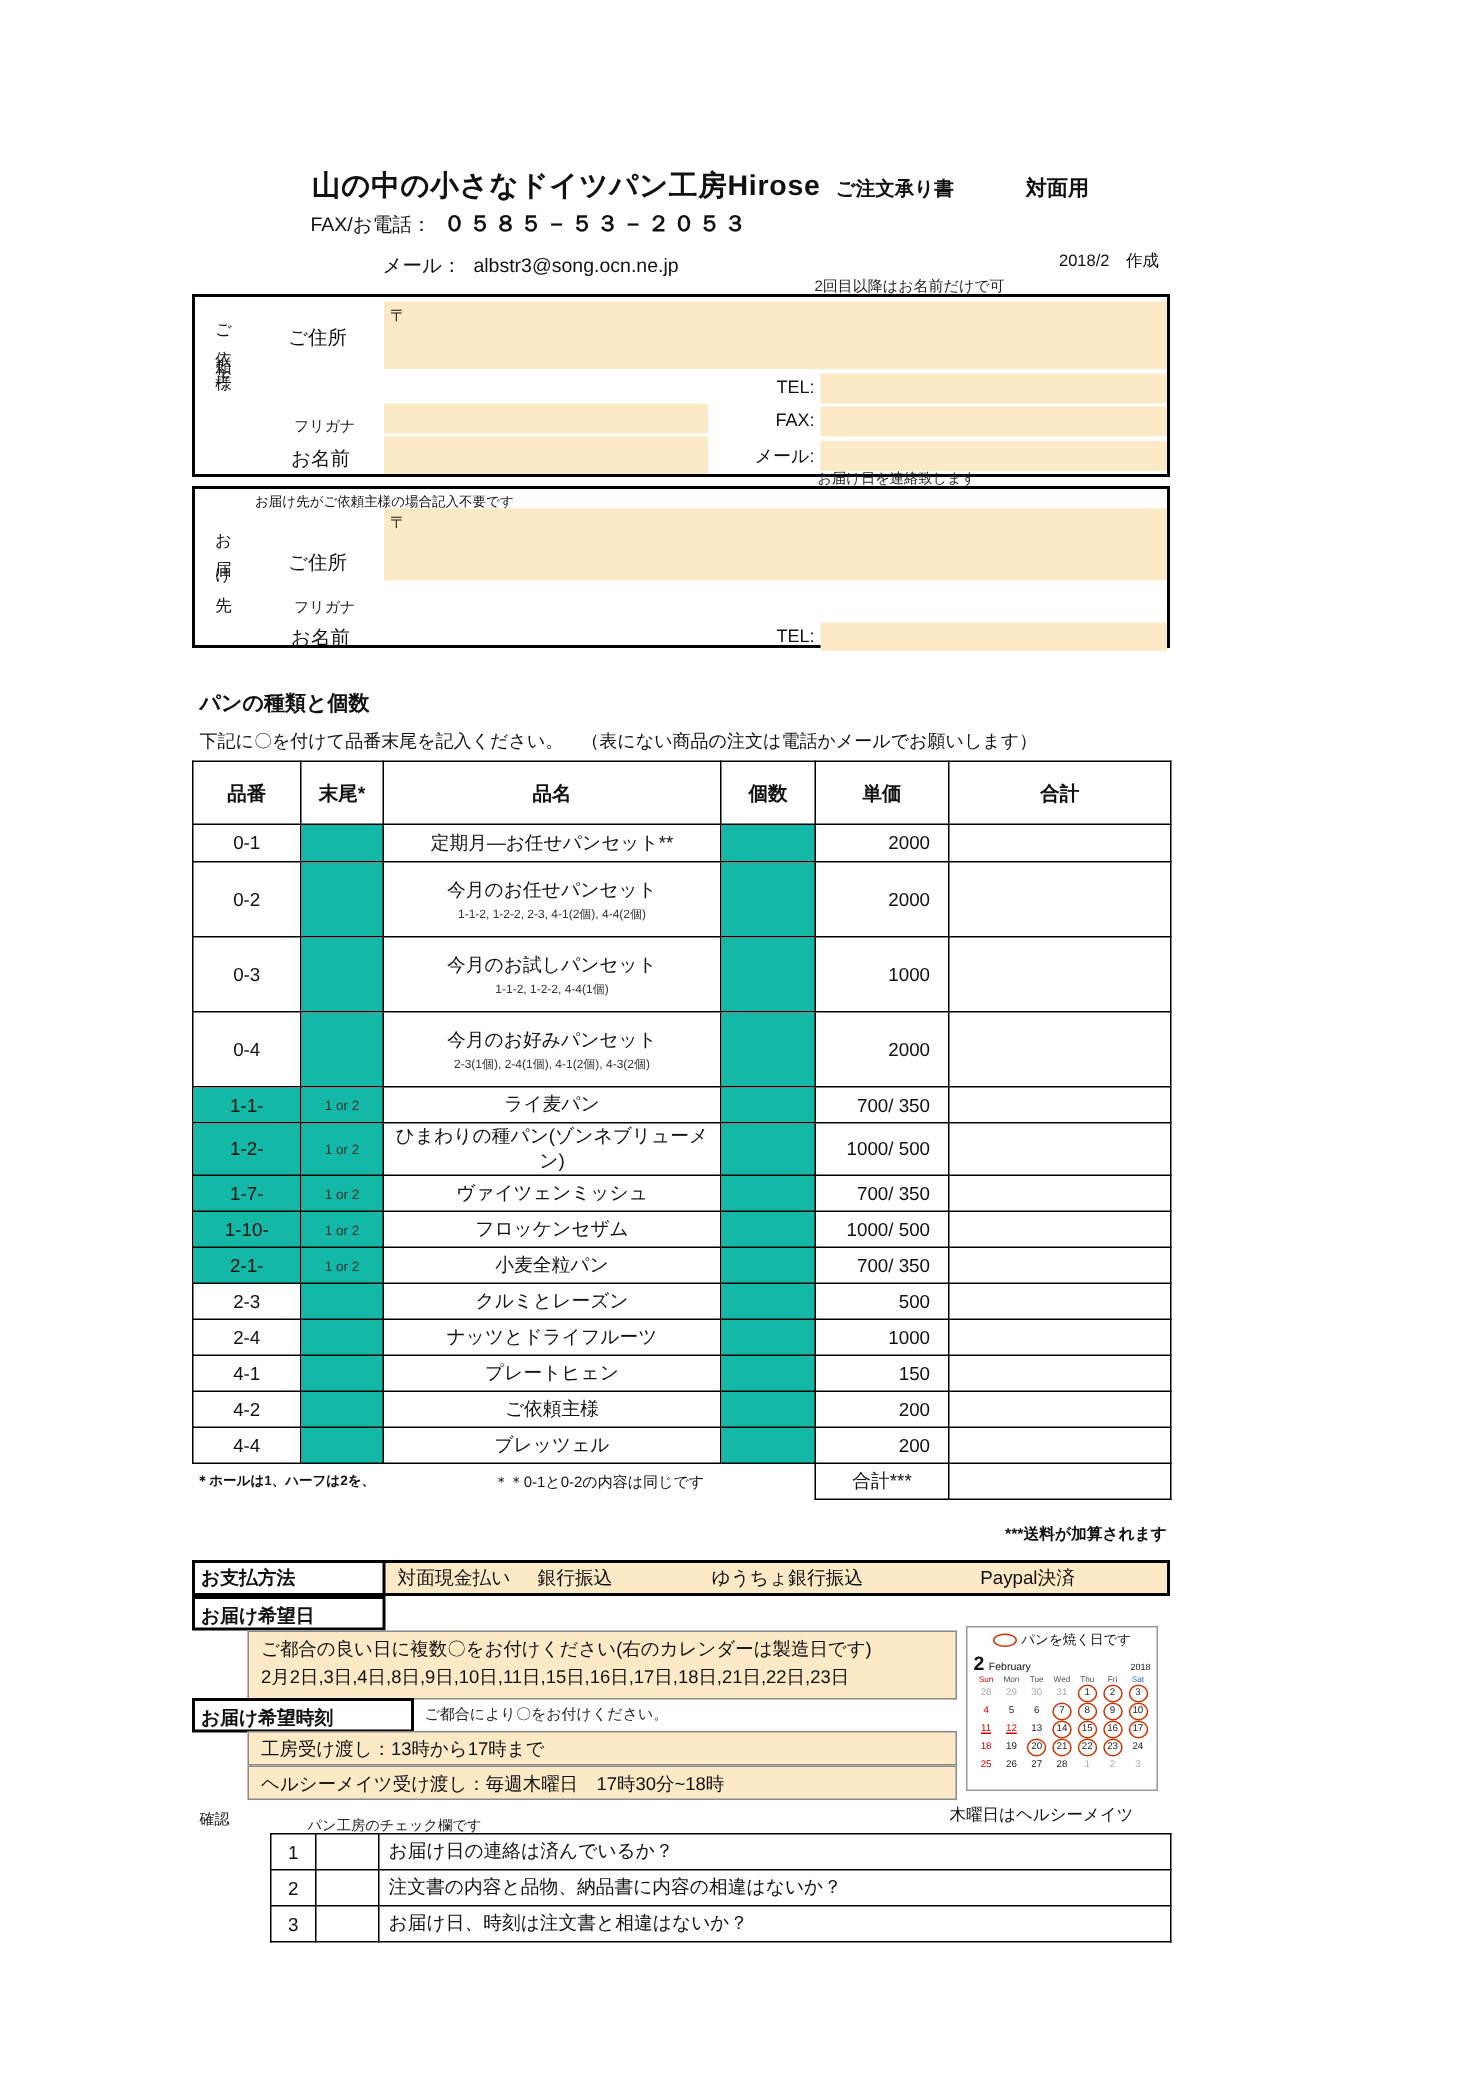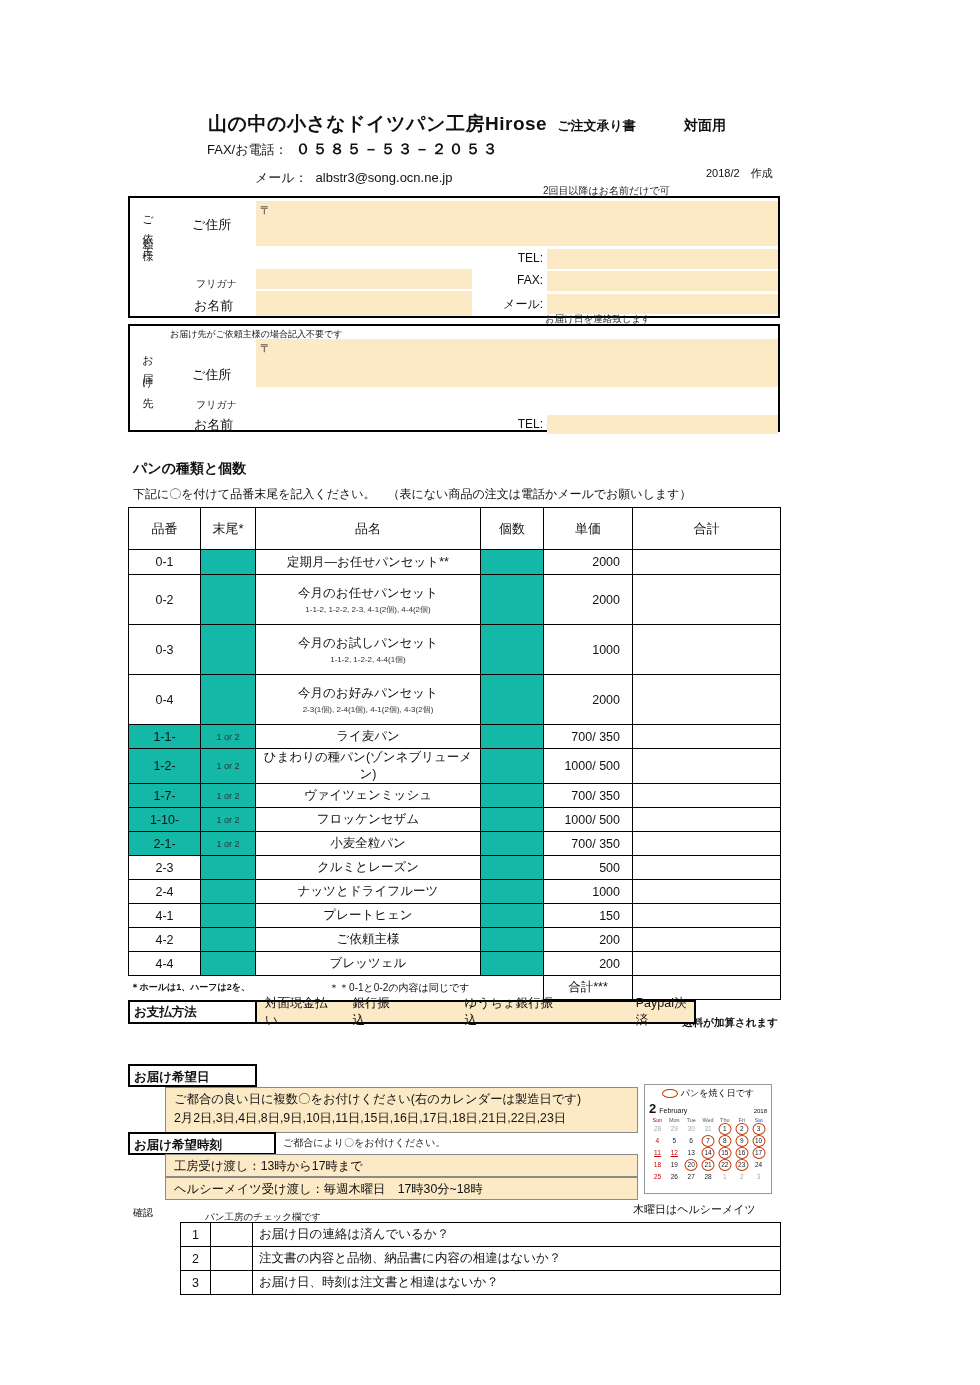--- a/index.html
+++ b/index.html
@@ -23,21 +23,21 @@
 .vlabel{writing-mode:vertical-rl;font-size:11px;letter-spacing:5px}
 .lbl13{font-size:13px}
 .lbl10{font-size:10px;color:#222}
 .rlbl{font-size:12px;text-align:right}
 .postal{font-size:11px;padding:2px 4px;display:block}
 
 .sec-heading{font-size:14px;font-weight:bold}
 .instruction{font-size:12px}
 .ptable{border-collapse:collapse;table-layout:fixed;width:652px;font-size:12.5px}
 .ptable th,.ptable td{border:1px solid #000;text-align:center;padding:0;overflow:hidden}
-.ptable th{font-weight:normal;font-size:13px;height:42px}
+.ptable th{font-weight:bold;font-size:13px;height:42px}
 tr.h24 td{height:24px}
 tr.h25 td{height:25px}
 tr.h50 td{height:50px}
 .pname .sub{font-size:8px;color:#333;margin-top:2px}
 .price{text-align:right !important;padding-right:12px !important}
 .suffix{font-size:9px;color:#333}
 .frow td{border:none;height:24px;font-size:10px}
 .frow td.bordered{border:1px solid #000;font-size:12.5px}
 .frow .fl{text-align:left;font-size:9px;font-weight:bold;padding-left:2px}
 .frow .fm{font-size:10px}
@@ -299,21 +299,21 @@
           <td colspan="2" class="fl">＊ホールは1、ハーフは2を、</td>
           <td colspan="2" class="fm">＊＊0-1と0-2の内容は同じです</td>
           <td class="bordered">合計***</td>
           <td class="bordered"></td>
         </tr>
       </tfoot>
     </table>
   </div>
   <div class="abs ship-note" style="left:560px;top:1016px;width:218px">***送料が加算されます</div>
 
-  <div class="abs paybar" style="left:128px;top:1000px;width:568px;height:24px">
+  <div class="abs paybar" style="left:128px;top:1040px;width:652px;height:24px">
     <div class="plbl">お支払方法</div>
     <div class="opts">
         <span class="pay-opt pay-0">対面現金払い</span>
         <span class="pay-opt pay-1">銀行振込</span>
         <span class="pay-opt pay-2">ゆうちょ銀行振込</span>
         <span class="pay-opt pay-3">Paypal決済</span>
       </div>
   </div>
 
   <div class="abs boxlabel" style="left:128px;top:1064px;width:129px;height:23px">お届け希望日</div>

